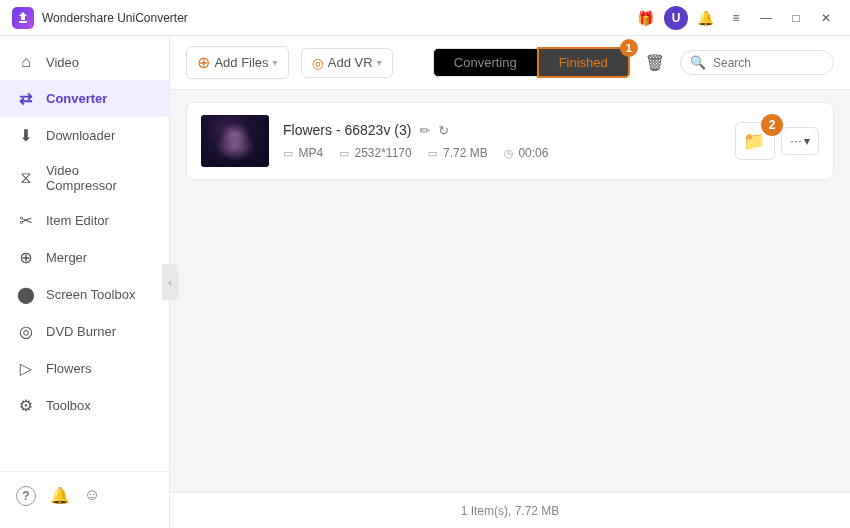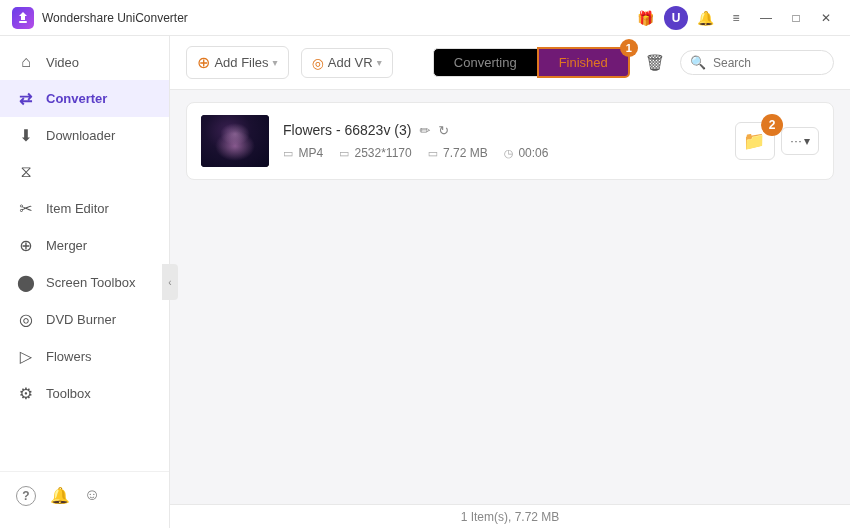--- a/index.html
+++ b/index.html
@@ -138,21 +138,21 @@
     .tab-btn {
       padding: 6px 20px;
       font-size: 13px;
       cursor: pointer;
       background: #000000;
       color: #888;
       border: none;
       outline: none;
     }
     .tab-btn.active {
-      background: #701a75;
+      background: #404040;
       color: #e07820;
       border: 2px solid #e07820;
       border-radius: 5px;
       font-weight: 500;
     }
 
     .search-wrap {
       display: flex;
       align-items: center;
       border: 1px solid #e0e0e0;
@@ -285,21 +285,21 @@
       color: white;
       font-size: 11px;
       font-weight: bold;
       display: flex; align-items: center; justify-content: center;
       position: absolute;
       top: -8px; right: -8px;
     }
 
     
     .statusbar {
-      height: 24px;
+      height: 36px;
       background: #fff;
       border-top: 1px solid #e8e8e8;
       display: flex;
       align-items: center;
       justify-content: center;
       font-size: 12px;
       color: #888;
     }
 
     .relative { position: relative; display: inline-flex; }
@@ -336,20 +336,21 @@
     <div class="sidebar-item active">
       <span class="si-icon">⇄</span>
       <span>Converter</span>
     </div>
     <div class="sidebar-item">
       <span class="si-icon">⬇</span>
       <span>Downloader</span>
     </div>
     <div class="sidebar-item">
       <span class="si-icon">⧖</span>
+      <span>Video Compressor</span>
     </div>
     <div class="sidebar-item">
       <span class="si-icon">✂</span>
       <span>Item Editor</span>
     </div>
     <div class="sidebar-item">
       <span class="si-icon">⊕</span>
       <span>Merger</span>
     </div>
     <div class="sidebar-item">

